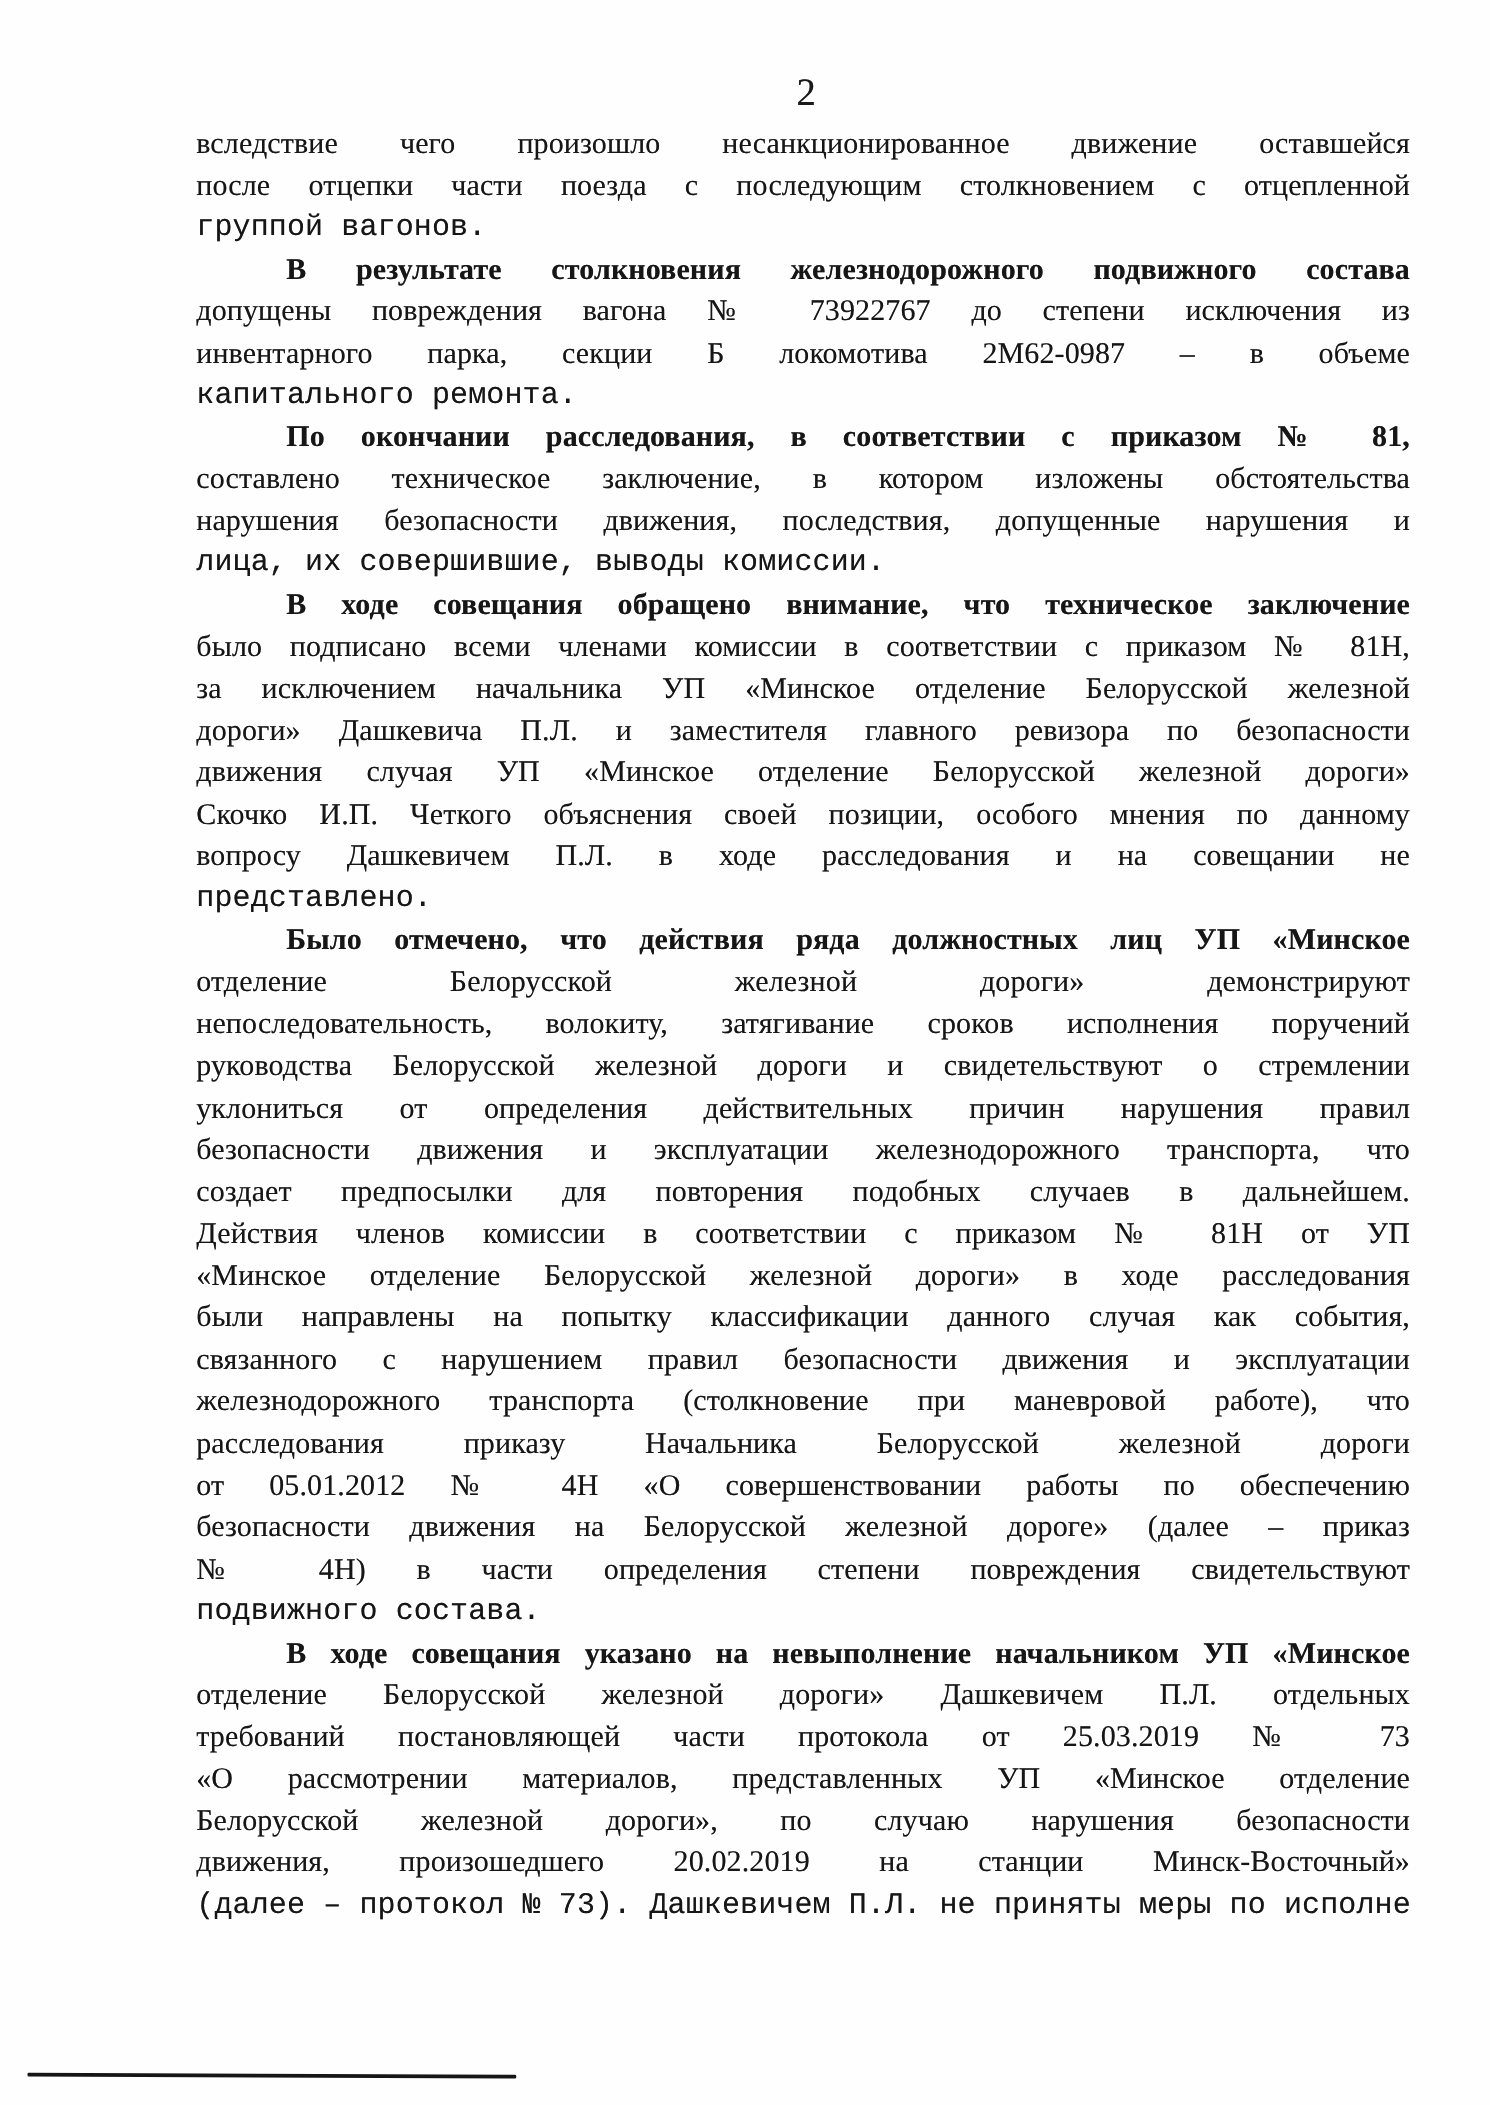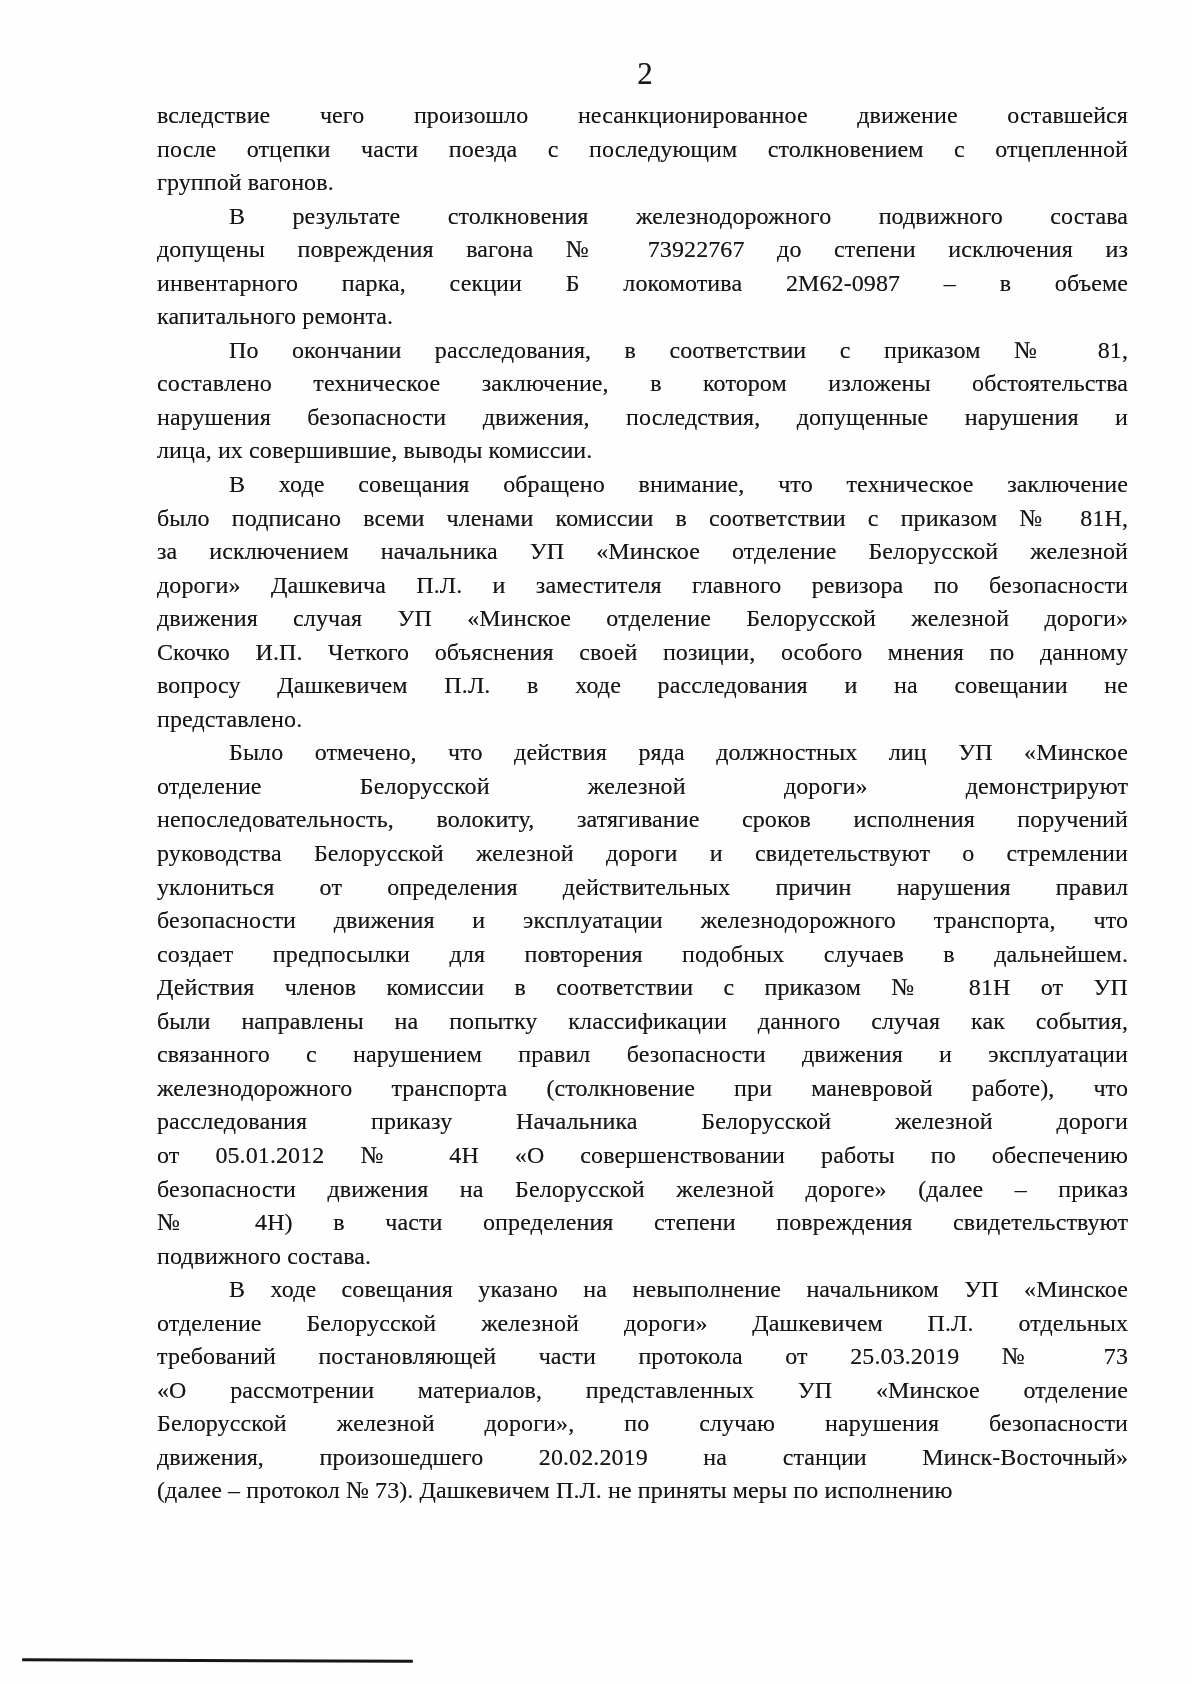--- a/index.html
+++ b/index.html
@@ -44,23 +44,25 @@
     text-align-last: justify;
     color: #161616;
     text-shadow: 0 0 0.5px rgba(0,0,0,0.5);
     letter-spacing: 0.1px;
     overflow: hidden;
     white-space: nowrap;
   }
   .line.last {
     text-align: right;
     text-align-last: left;
+    font-family: Liberation Mono, monospace;
   }
   .line.indent {
     text-indent: 72px;
+    font-weight: bold;
   }
   .scan-line {
     position: absolute;
     left: 22px;
     top: 1659px;
     width: 391px;
     height: 3px;
     background: #161616;
     transform: rotate(0.25deg);
     border-radius: 1px;
@@ -93,20 +95,21 @@
       <div class="line">вопросу Дашкевичем П.Л. в ходе расследования и на совещании не</div>
       <div class="line last">представлено.</div>
       <div class="line indent">Было отмечено, что действия ряда должностных лиц УП «Минское</div>
       <div class="line">отделение Белорусской железной дороги» демонстрируют</div>
       <div class="line">непоследовательность, волокиту, затягивание сроков исполнения поручений</div>
       <div class="line">руководства Белорусской железной дороги и свидетельствуют о стремлении</div>
       <div class="line">уклониться от определения действительных причин нарушения правил</div>
       <div class="line">безопасности движения и эксплуатации железнодорожного транспорта, что</div>
       <div class="line">создает предпосылки для повторения подобных случаев в дальнейшем.</div>
       <div class="line">Действия членов комиссии в соответствии с приказом № 81Н от УП</div>
+      <div class="line">«Минское отделение Белорусской железной дороги» в ходе расследования</div>
       <div class="line">были направлены на попытку классификации данного случая как события,</div>
       <div class="line">связанного с нарушением правил безопасности движения и эксплуатации</div>
       <div class="line">железнодорожного транспорта (столкновение при маневровой работе), что</div>
       <div class="line">расследования приказу Начальника Белорусской железной дороги</div>
       <div class="line">от 05.01.2012 № 4Н «О совершенствовании работы по обеспечению</div>
       <div class="line">безопасности движения на Белорусской железной дороге» (далее – приказ</div>
       <div class="line">№ 4Н) в части определения степени повреждения свидетельствуют</div>
       <div class="line last">подвижного состава.</div>
       <div class="line indent">В ходе совещания указано на невыполнение начальником УП «Минское</div>
       <div class="line">отделение Белорусской железной дороги» Дашкевичем П.Л. отдельных</div>

